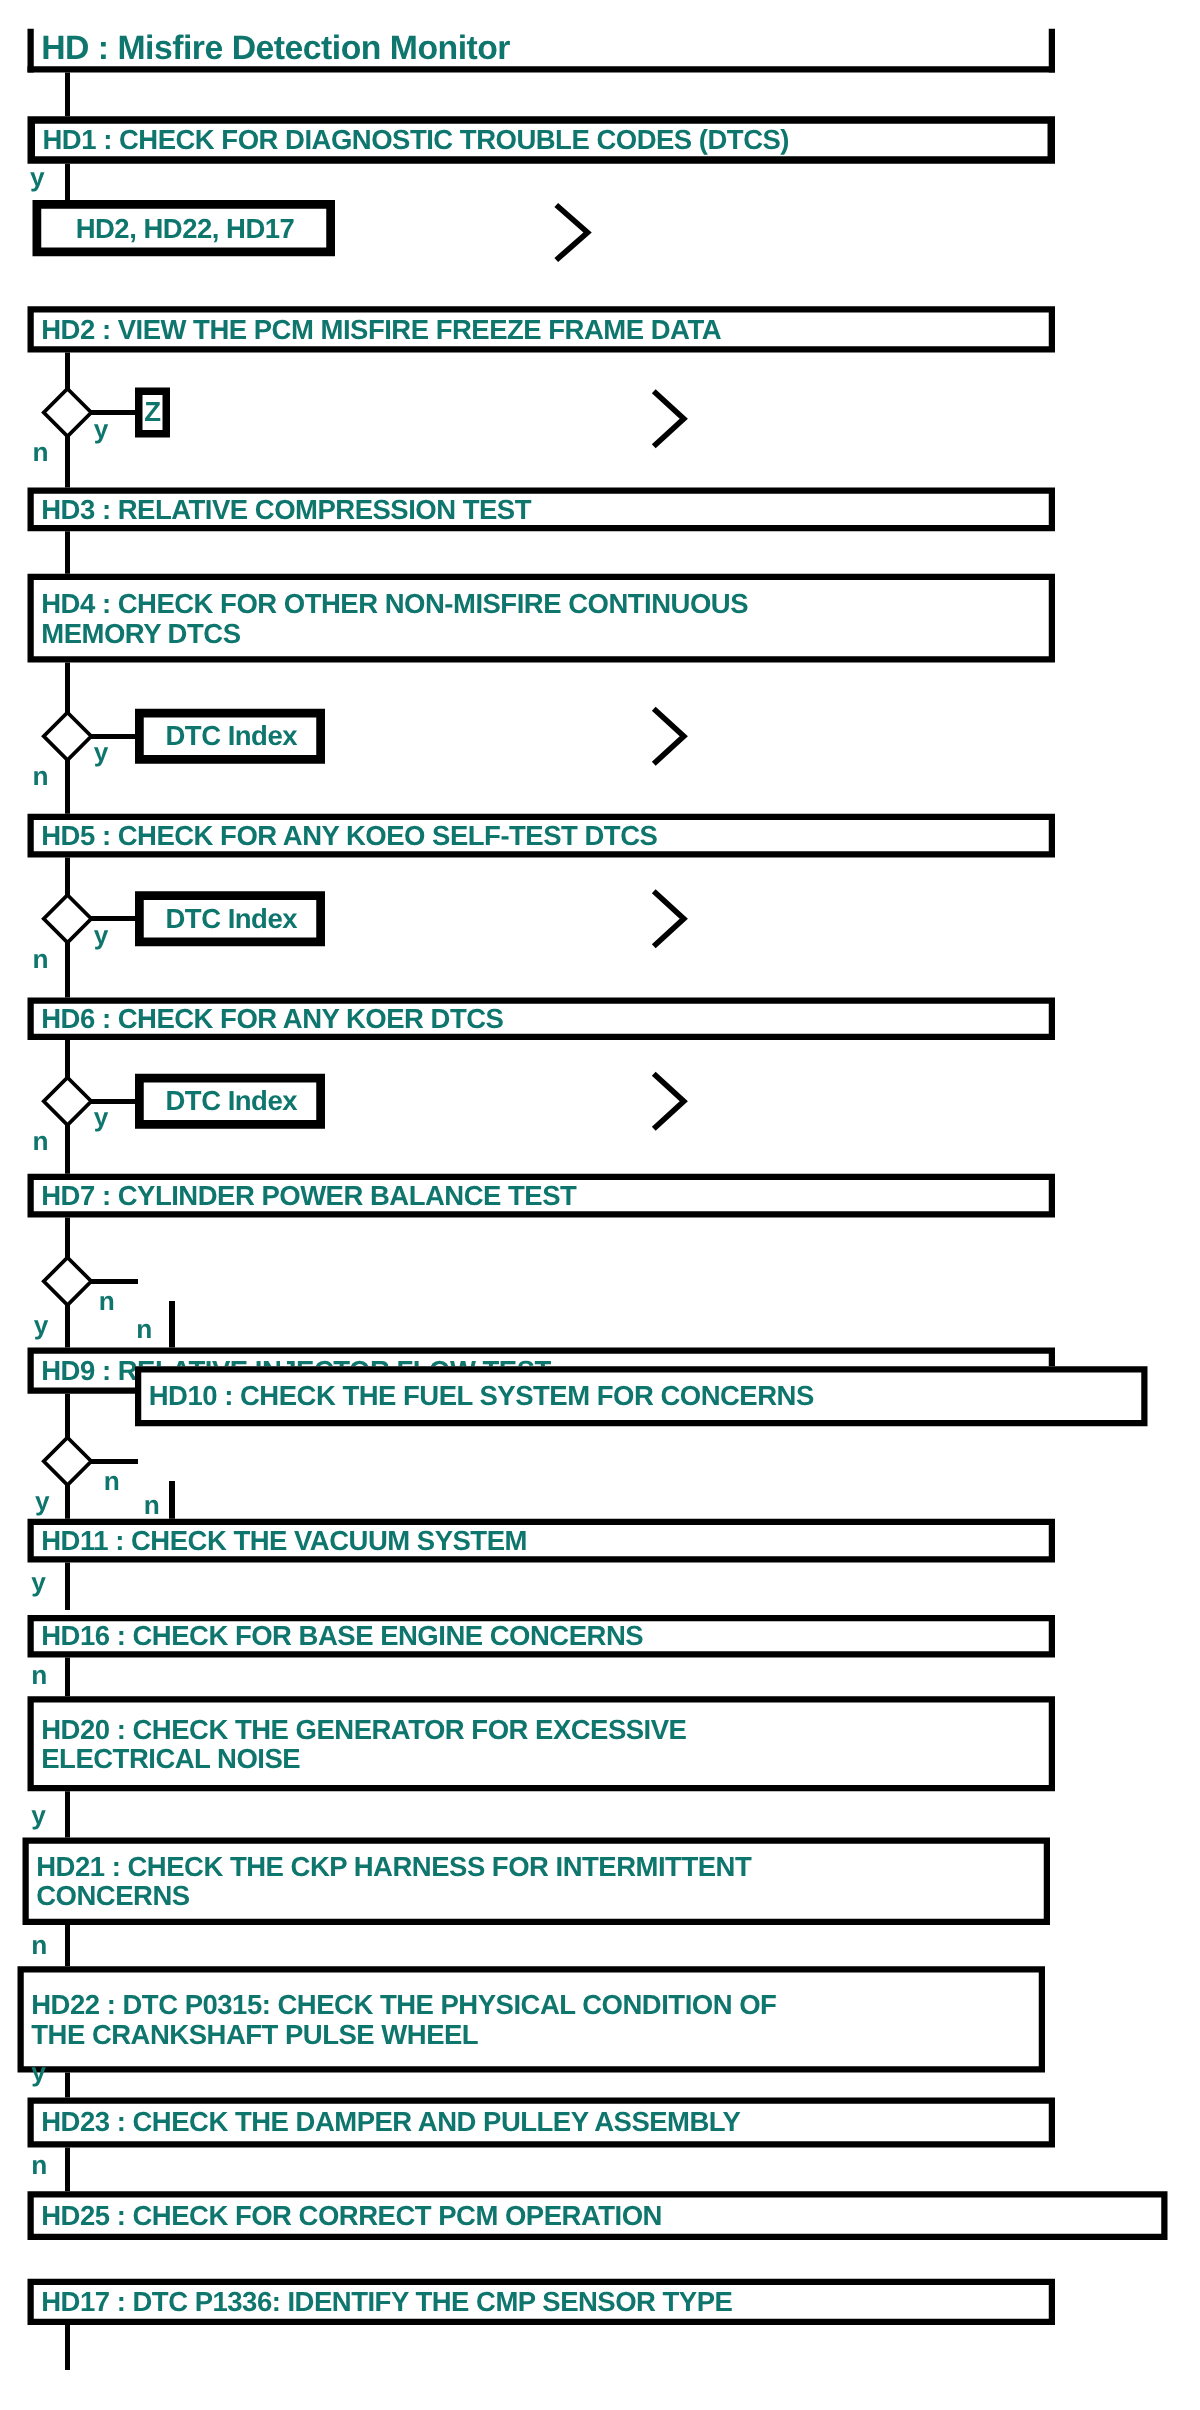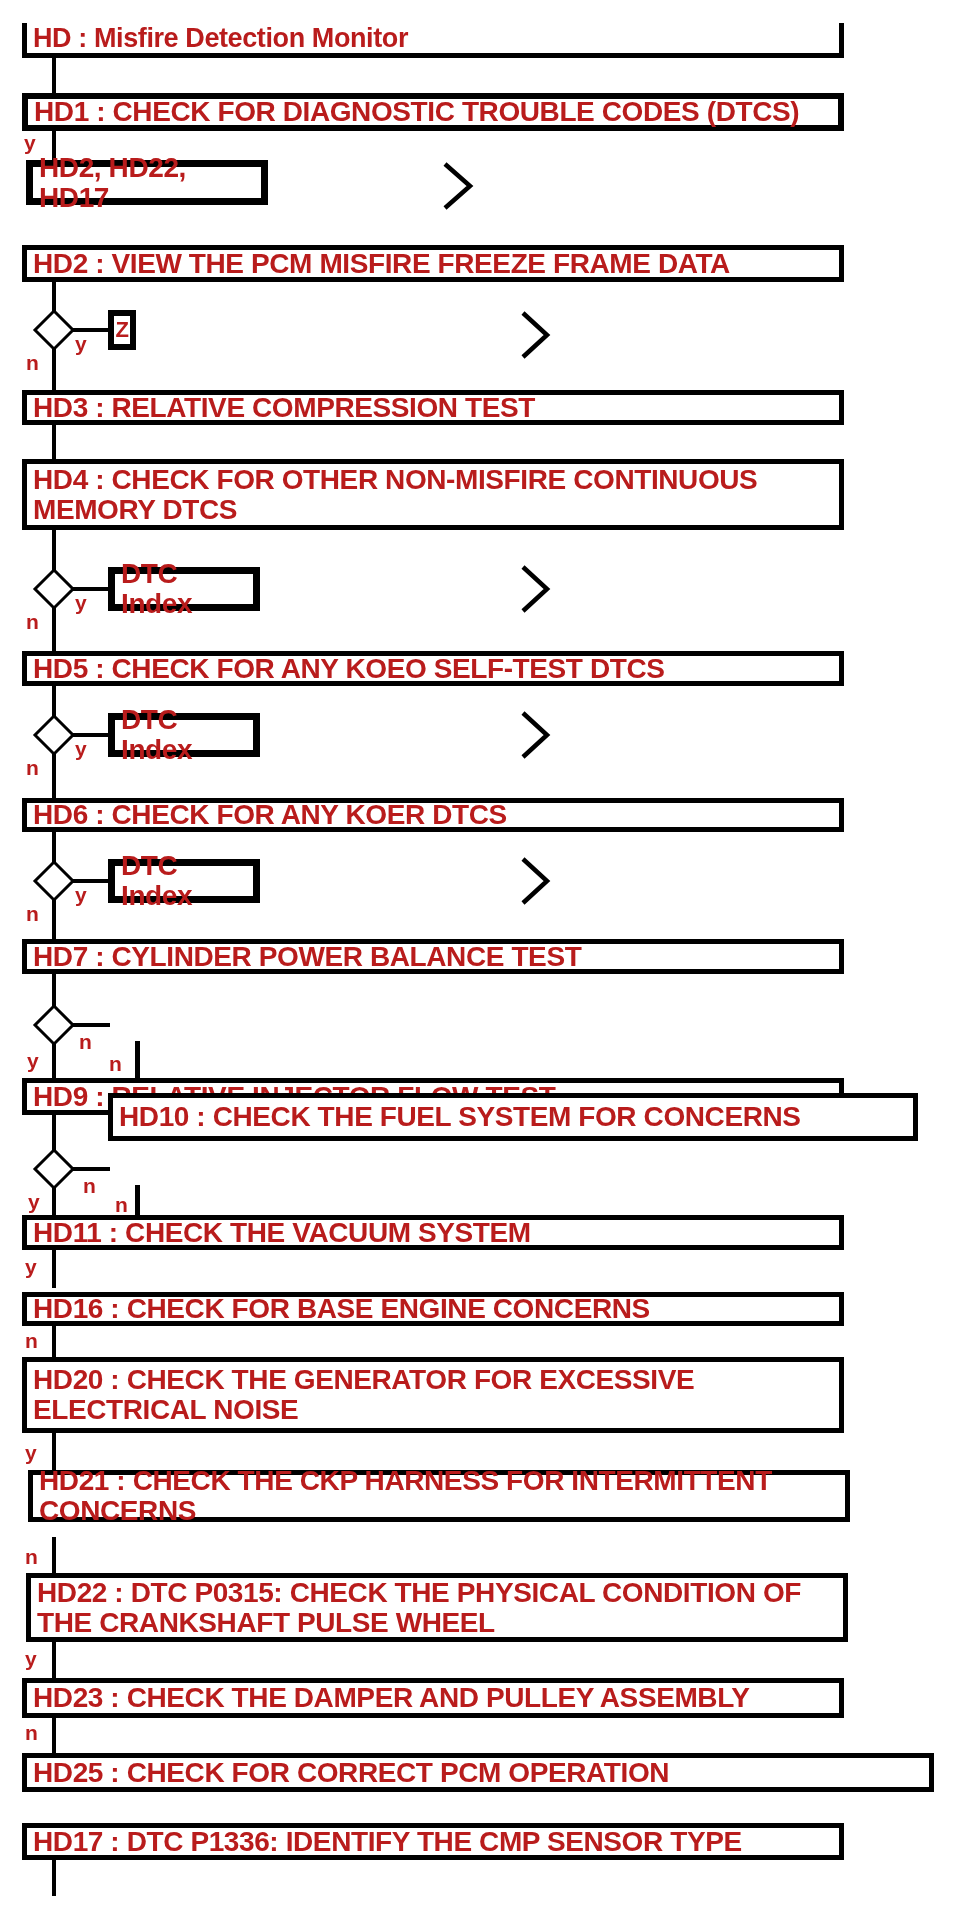--- a/index.html
+++ b/index.html
@@ -1,27 +1,27 @@
 <!DOCTYPE html>
 <html><head>
 <meta charset="utf-8">
 <style>
   html,body{margin:0;padding:0;background:#ffffff;}
   #canvas{
     position:relative;width:960px;height:1928px;background:#ffffff;overflow:hidden;
-    font-family:"Liberation Sans","DejaVu Sans",sans-serif;color:#b91c1c;
+    font-family:"Liberation Sans","DejaVu Sans",sans-serif;color:#0f766e;
   }
   #wires{position:absolute;left:0;top:0;pointer-events:none;}
   .box{
     position:absolute;box-sizing:border-box;background:#fff;
     border:5px solid #000;display:flex;align-items:center;
     padding:0 4px 0 6px;
   }
   .box .lbl{
-    font-weight:bold;font-size:28px;line-height:1.06;
+    font-weight:bold;font-size:22px;line-height:1.06;
     letter-spacing:-0.4px;white-space:pre-line;
   }
   .open-top{border-top:none;}
   .b6{border-width:6px;}
   .b7{border-width:7px;}
   .title .lbl{font-size:27px;}
   .refbox{justify-content:center;}
   .zbox{justify-content:center;padding:0;}
   .zbox .lbl{font-size:22px;}
   .tag{
@@ -157,26 +157,26 @@
 
   <div class="box" style="left:22px;top:1292px;width:822px;height:34px">
     <span class="lbl">HD16 : CHECK FOR BASE ENGINE CONCERNS</span>
     </div>
 
   <div class="box" style="left:22px;top:1357px;width:822px;height:76px">
     <span class="lbl">HD20 : CHECK THE GENERATOR FOR EXCESSIVE
 ELECTRICAL NOISE</span>
     </div>
 
-  <div class="box" style="left:28px;top:1470px;width:822px;height:52px">
+  <div class="box" style="left:18px;top:1470px;width:822px;height:70px">
     <span class="lbl">HD21 : CHECK THE CKP HARNESS FOR INTERMITTENT
 CONCERNS</span>
     </div>
 
-  <div class="box" style="left:26px;top:1573px;width:822px;height:69px">
+  <div class="box" style="left:14px;top:1573px;width:822px;height:85px">
     <span class="lbl">HD22 : DTC P0315: CHECK THE PHYSICAL CONDITION OF
 THE CRANKSHAFT PULSE WHEEL</span>
     </div>
 
   <div class="box" style="left:22px;top:1678px;width:822px;height:40px">
     <span class="lbl">HD23 : CHECK THE DAMPER AND PULLEY ASSEMBLY</span>
     </div>
 
   <div class="box" style="left:22px;top:1753px;width:912px;height:39px">
     <span class="lbl">HD25 : CHECK FOR CORRECT PCM OPERATION</span>

